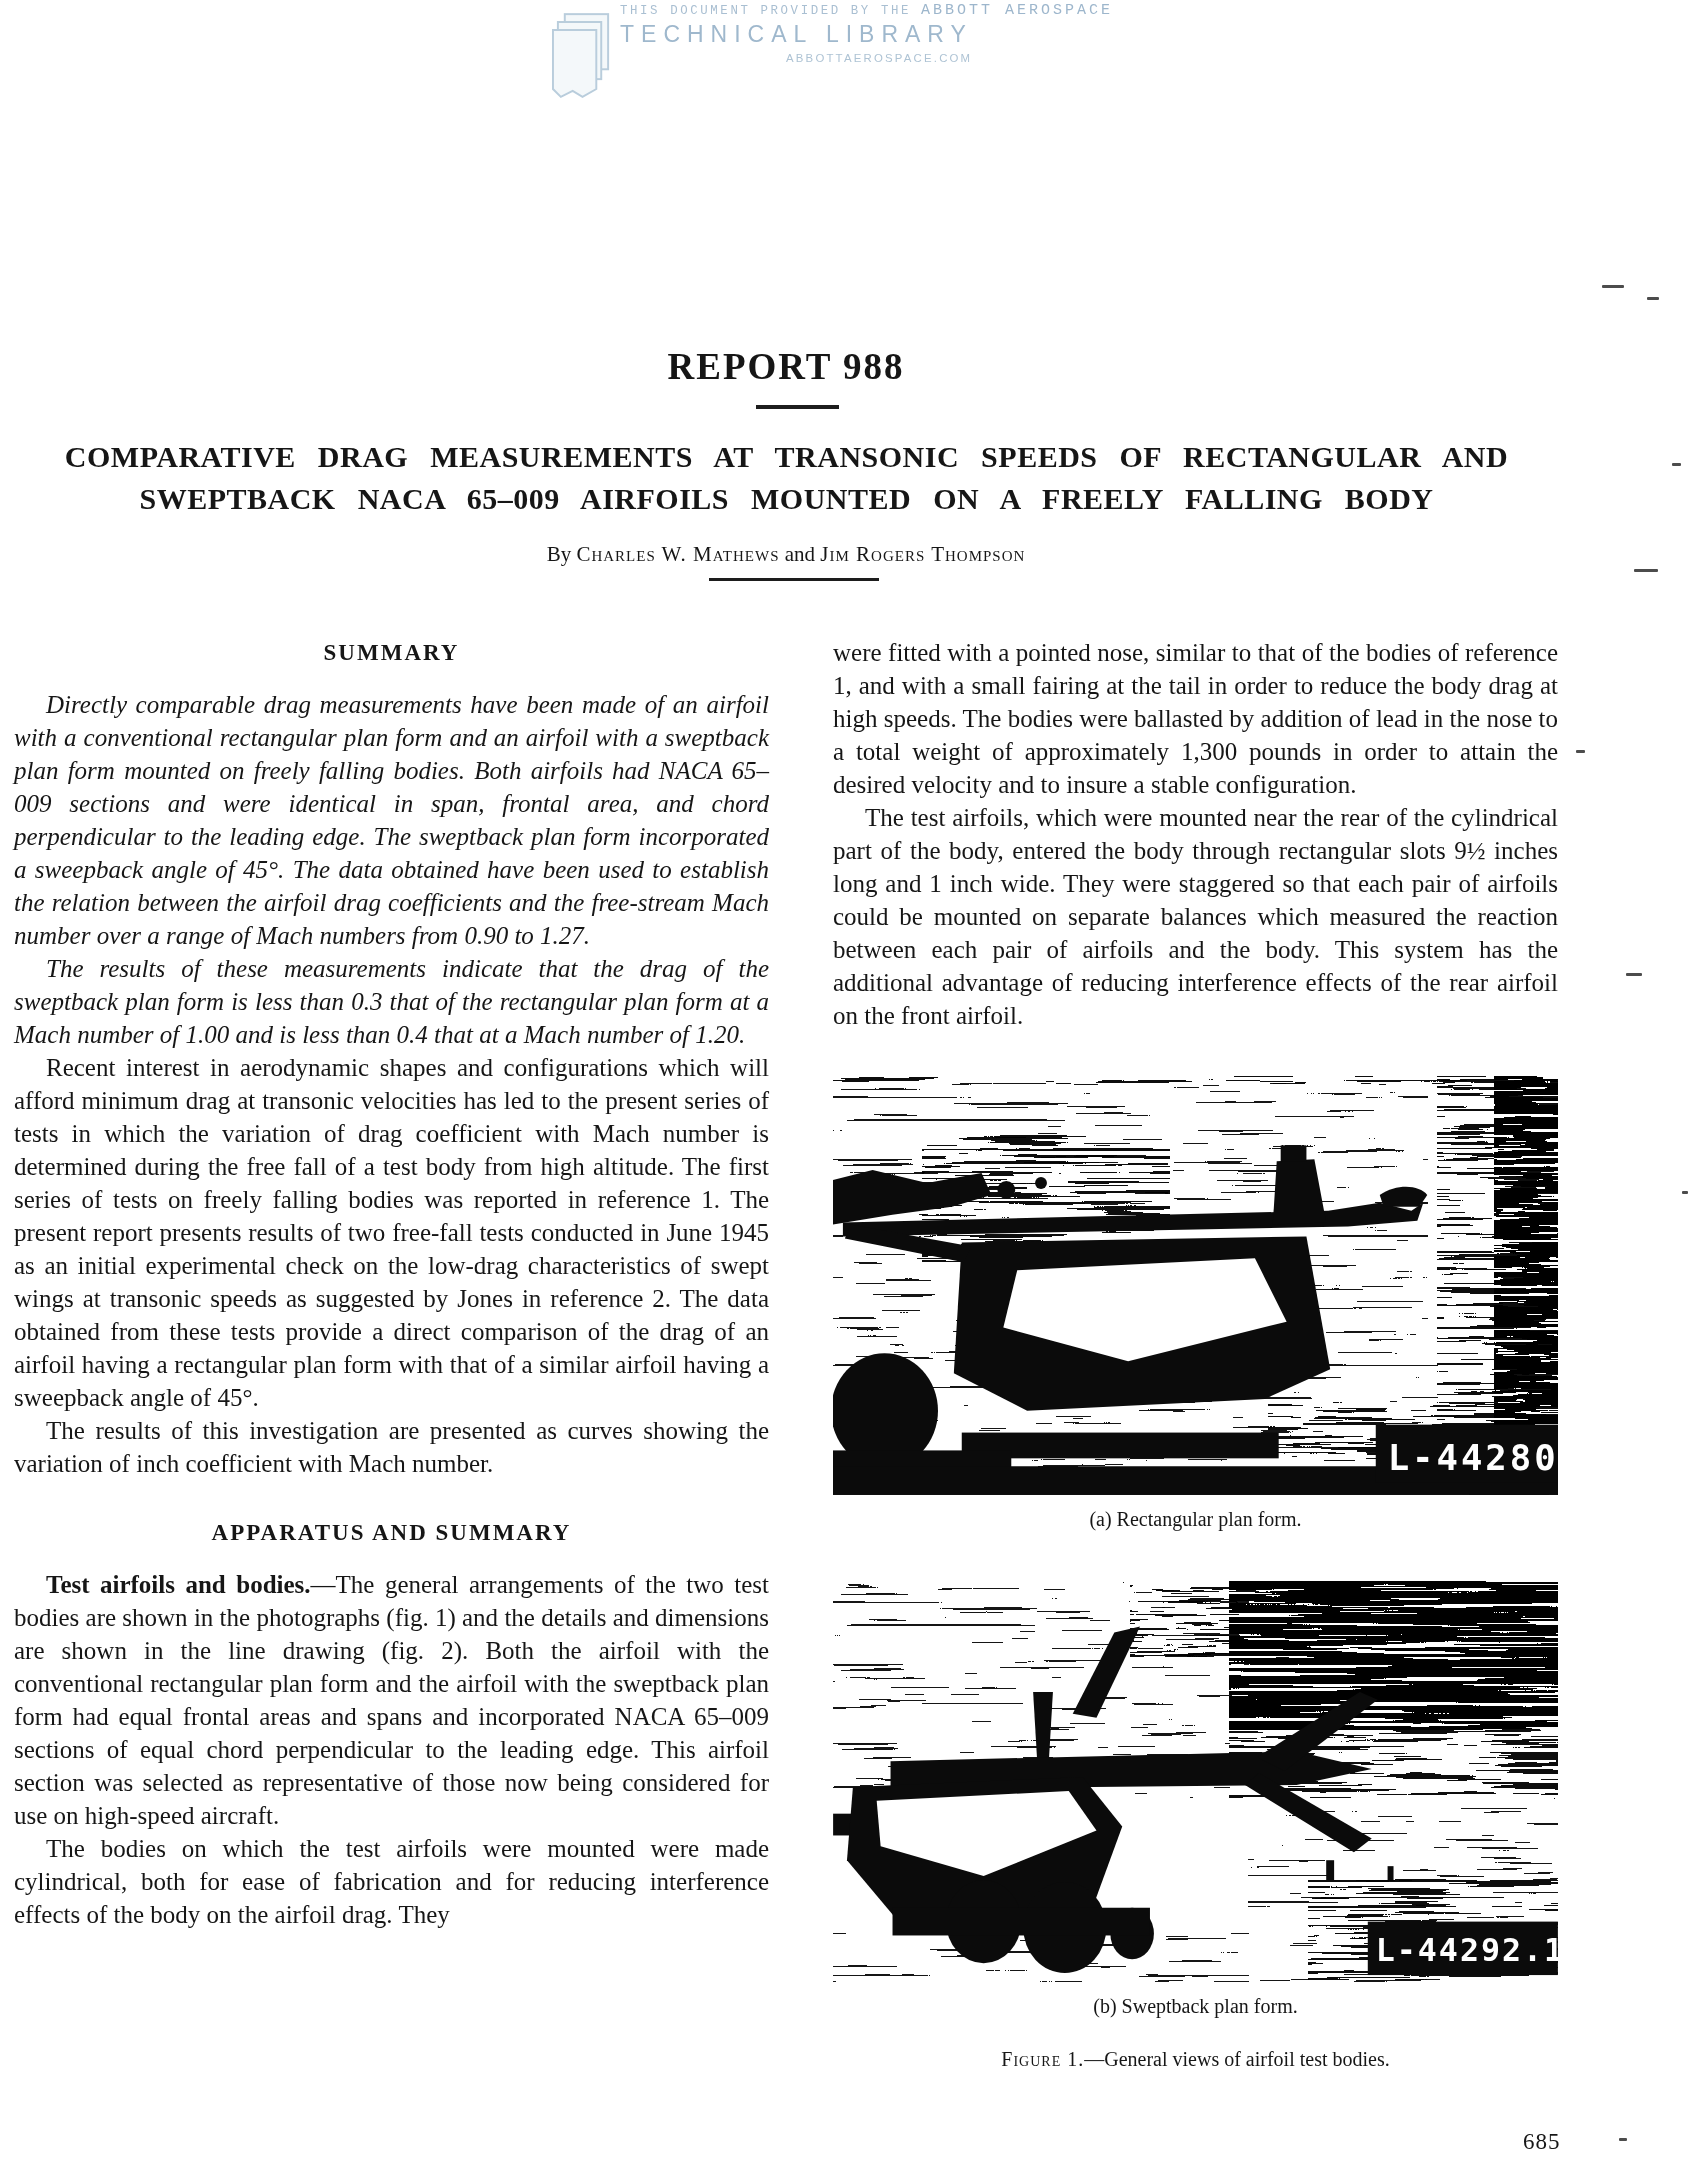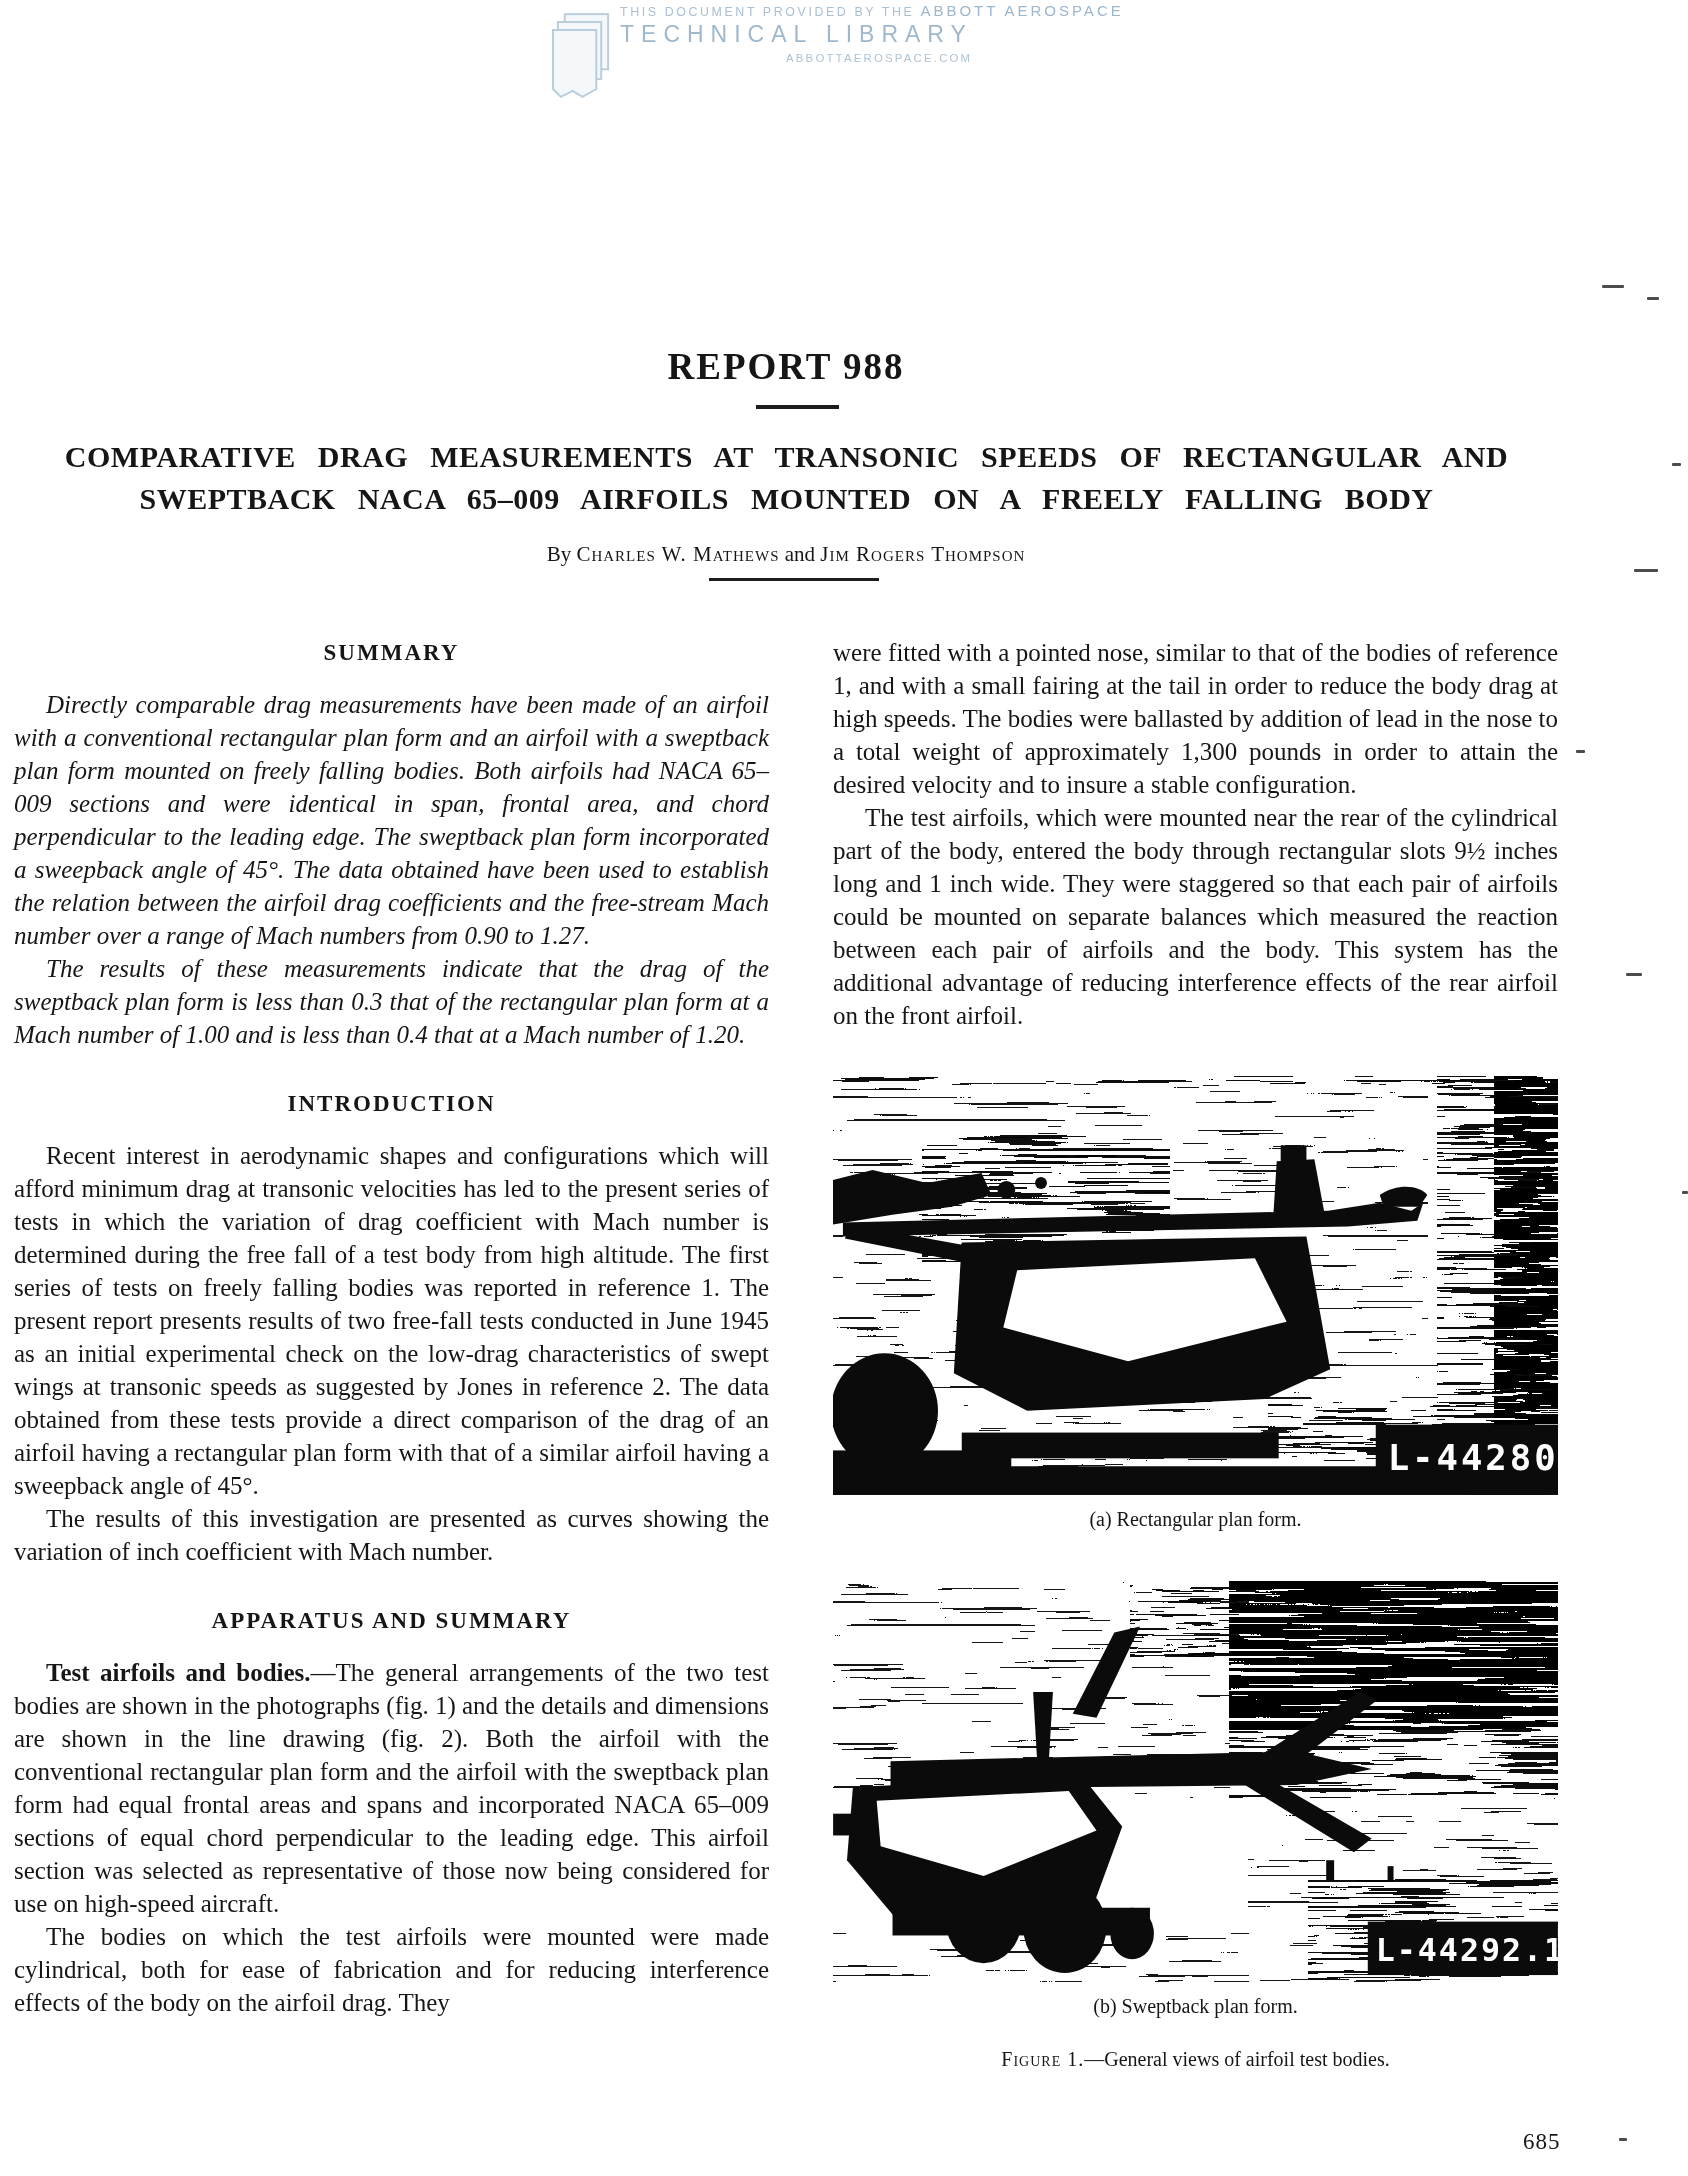--- a/index.html
+++ b/index.html
@@ -7,21 +7,21 @@
     width:1689px;height:2176px;position:relative;overflow:hidden;
     background:#ffffff;color:#161616;
     font-family:"Liberation Serif", serif;
   }
   .content{position:absolute;left:14px;top:0;width:1544px;height:2176px;}
 
   
   .wm{position:absolute;left:543px;top:2px;width:554px;color:#a6bdd1;}
   .wm-icon{position:absolute;left:8px;top:10px;}
   .wm-lines{margin-left:77px;}
-  .wm-l1{font-family:Liberation Sans, sans-serif;font-size:12.4px;letter-spacing:2.6px;color:#a9bfd2;white-space:nowrap;}
+  .wm-l1{font-family:Liberation Mono, monospace;font-size:12.4px;letter-spacing:2.6px;color:#a9bfd2;white-space:nowrap;}
   .wm-l1 .brand{font-size:15px;letter-spacing:3px;color:#9db6cc;}
   .wm-l2{font-family:"Liberation Sans",sans-serif;font-size:23px;letter-spacing:7px;color:#9fb8cd;margin-top:2px;white-space:nowrap;}
   .wm-l3{font-family:"Liberation Sans",sans-serif;font-size:11.4px;letter-spacing:2.2px;color:#aec3d4;margin:4px 0 0 166px;}
 
   
   .report-no{position:absolute;top:345px;left:0;width:100%;text-align:center;
     font-size:37px;font-weight:bold;letter-spacing:2px;}
   .rule{position:absolute;left:50%;background:#1d1d1d;}
   .rule1{top:405px;width:83px;height:4px;margin-left:-30px;}
   .rule2{top:578px;width:170px;height:3px;margin-left:-77px;}
@@ -82,21 +82,20 @@
     <div class="byline"><span>By </span><span class="sc">Charles W. Mathews</span><span> and </span><span class="sc">Jim Rogers Thompson</span></div>
     <div class="rule rule2"></div>
 
     <div class="columns">
 
       <div class="col col-left">
         <h3 class="sec">SUMMARY</h3>
         <p class="it indent">Directly comparable drag measurements have been made of an airfoil with a conventional rectangular plan form and an airfoil with a sweptback plan form mounted on freely falling bodies. Both airfoils had NACA 65–009 sections and were identical in span, frontal area, and chord perpendicular to the leading edge. The sweptback plan form incorporated a sweepback angle of 45°. The data obtained have been used to establish the relation between the airfoil drag coefficients and the free-stream Mach number over a range of Mach numbers from 0.90 to 1.27.</p>
         <p class="it indent">The results of these measurements indicate that the drag of the sweptback plan form is less than 0.3 that of the rectangular plan form at a Mach number of 1.00 and is less than 0.4 that at a Mach number of 1.20.</p>
 
-        <h3 class="sec later">INTRODUCTION</h3>
         <p class="indent">Recent interest in aerodynamic shapes and configurations which will afford minimum drag at transonic velocities has led to the present series of tests in which the variation of drag coefficient with Mach number is determined during the free fall of a test body from high altitude. The first series of tests on freely falling bodies was reported in reference 1. The present report presents results of two free-fall tests conducted in June 1945 as an initial experimental check on the low-drag characteristics of swept wings at transonic speeds as suggested by Jones in reference 2. The data obtained from these tests provide a direct comparison of the drag of an airfoil having a rectangular plan form with that of a similar airfoil having a sweepback angle of 45°.</p>
         <p class="indent">The results of this investigation are presented as curves showing the variation of inch coefficient with Mach number.</p>
 
         <h3 class="sec later">APPARATUS AND SUMMARY</h3>
         <p class="indent"><span class="lead">Test airfoils and bodies.</span><span>—The general arrangements of the two test bodies are shown in the photographs (fig. 1) and the details and dimensions are shown in the line drawing (fig. 2). Both the airfoil with the conventional rectangular plan form and the airfoil with the sweptback plan form had equal frontal areas and spans and incorporated NACA 65–009 sections of equal chord perpendicular to the leading edge. This airfoil section was selected as representative of those now being considered for use on high-speed aircraft.</span></p>
         <p class="indent">The bodies on which the test airfoils were mounted were made cylindrical, both for ease of fabrication and for reducing interference effects of the body on the airfoil drag. They</p>
       </div>
 
       <div class="col-divider"></div>
 

